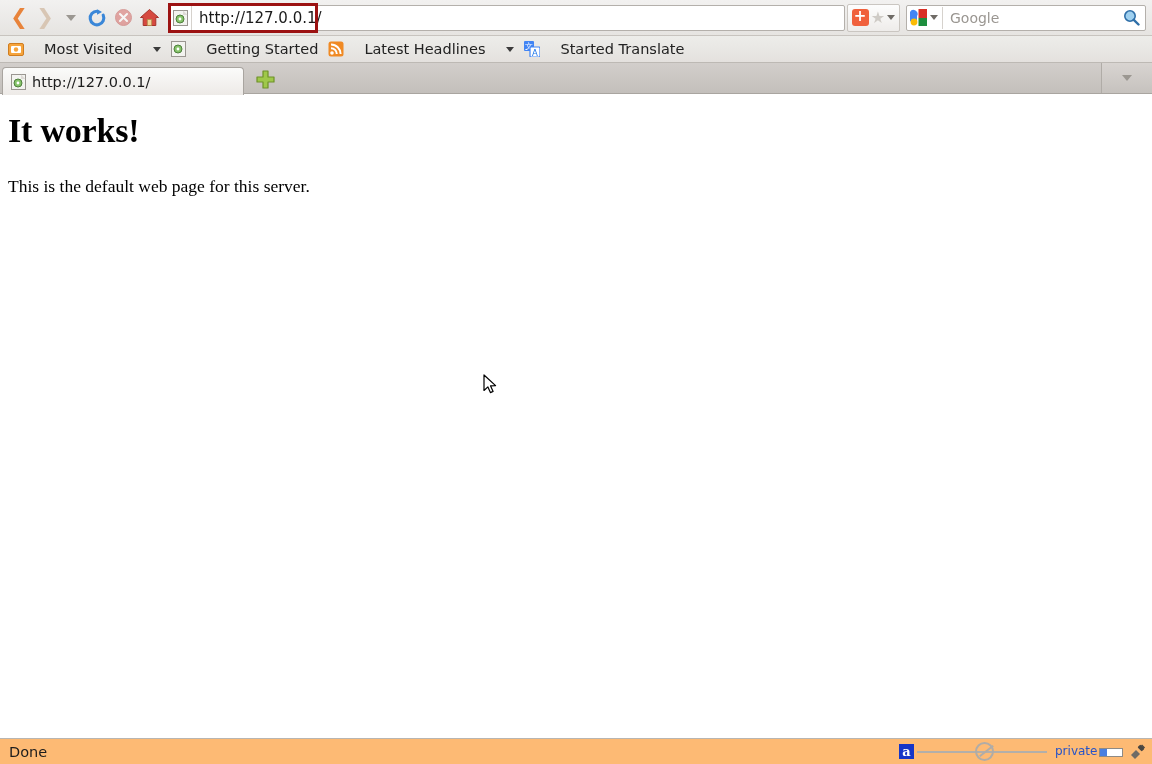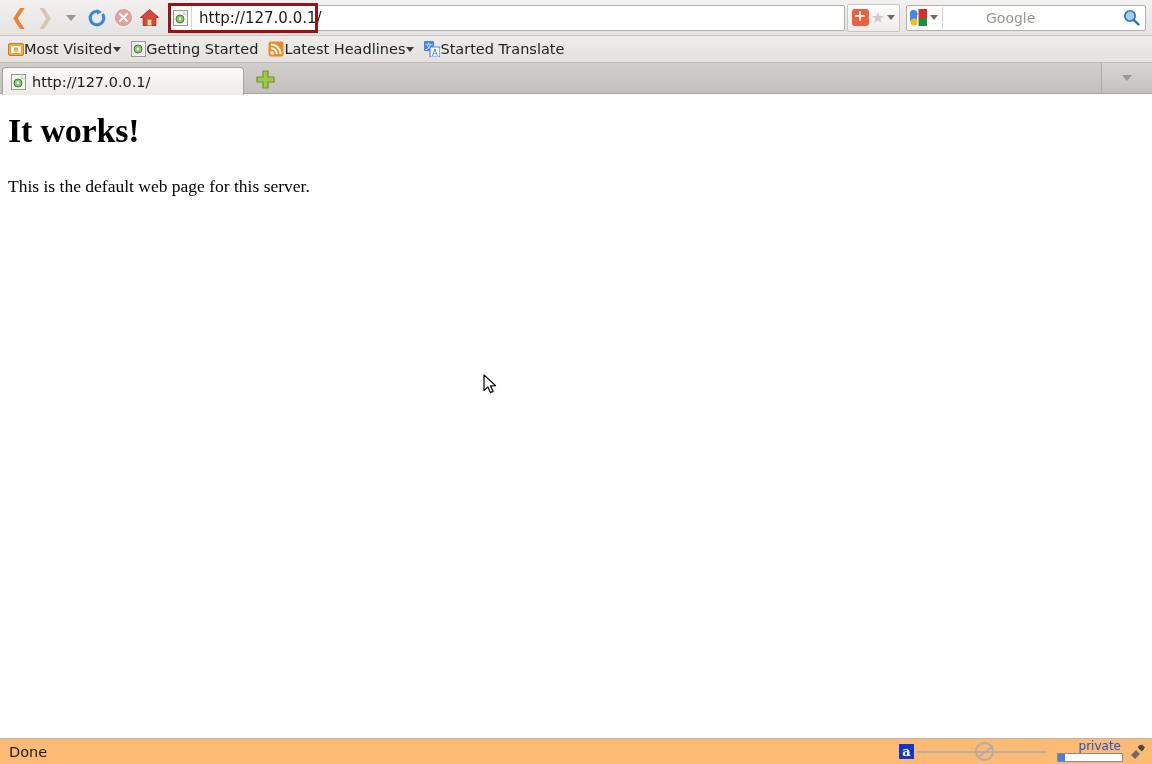--- a/index.html
+++ b/index.html
@@ -152,38 +152,37 @@
     padding: 0 4px 0 3px;
     border-right: 1px solid #d6d2cd;
     height: 22px;
   }
   #search-placeholder {
     flex: 1 1 auto;
     padding-left: 7px;
     font-size: 14px;
     color: #9a9691;
     font-family: "DejaVu Sans", sans-serif;
-    margin-left: 36px;
   }
   #search-go { padding: 0 5px; display:flex; align-items:center; }
 
   
   #bookmarks-bar {
     height: 27px;
     background: linear-gradient(to bottom,#ededea,#e4e1de);
     border-bottom: 1px solid #bdb9b4;
     display: flex;
     align-items: center;
     padding: 0 4px;
     box-sizing: border-box;
   }
   .bm-item {
     display: flex;
     align-items: center;
-    gap: 0;
+    gap: 20px;
     padding: 2px 6px 2px 4px;
     font-size: 14.5px;
     color: #222222;
     white-space: nowrap;
     font-family: "DejaVu Sans", sans-serif;
   }
   .bm-caret {
     width: 0; height: 0;
     border-left: 4px solid transparent;
     border-right: 4px solid transparent;
@@ -325,21 +324,21 @@
     left: 1px; top: 6px;
     width: 17px; height: 2px;
     background: #b0aca7;
     transform: rotate(-38deg);
     transform-origin: center;
   }
   #private-block {
     width: 68px;
     margin-left: 8px;
     display: flex;
-    flex-direction: column;
+    flex-direction: row;
     align-items: flex-end;
   }
   #private-label {
     font-size: 12px;
     color: #2653c8;
     font-family: "DejaVu Sans", sans-serif;
     line-height: 11px;
     padding-right: 2px;
   }
   #private-meter {

